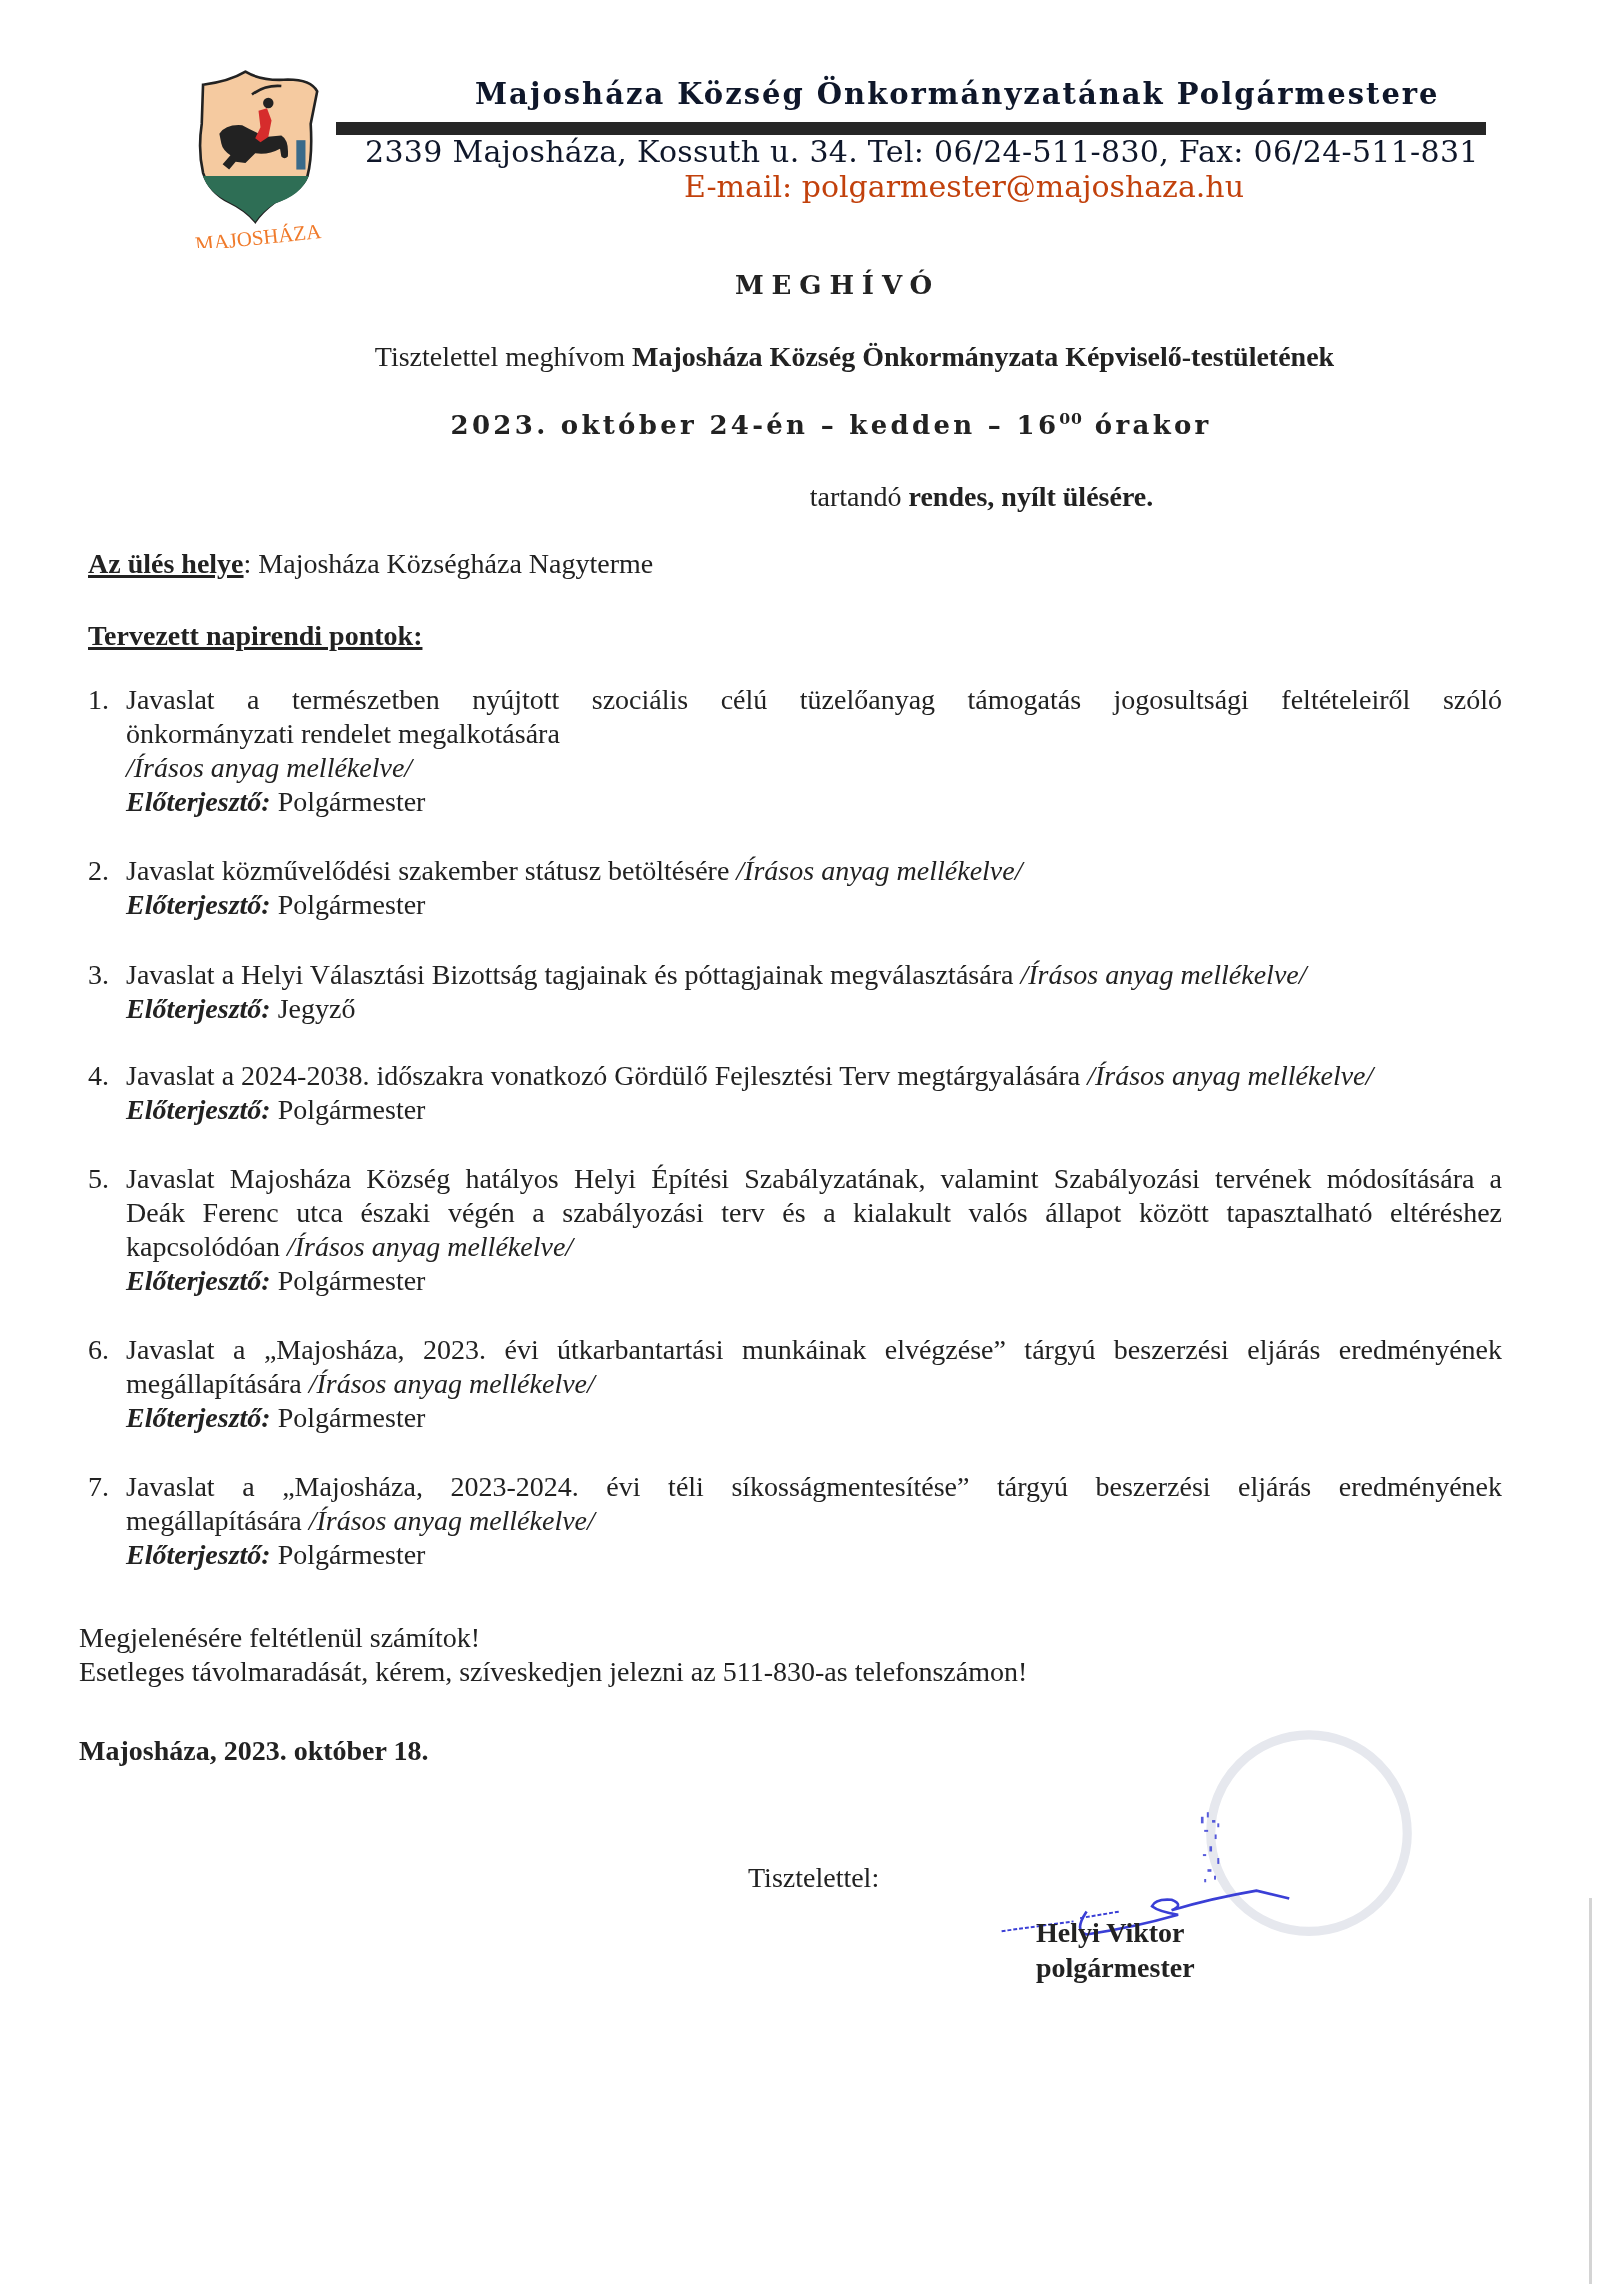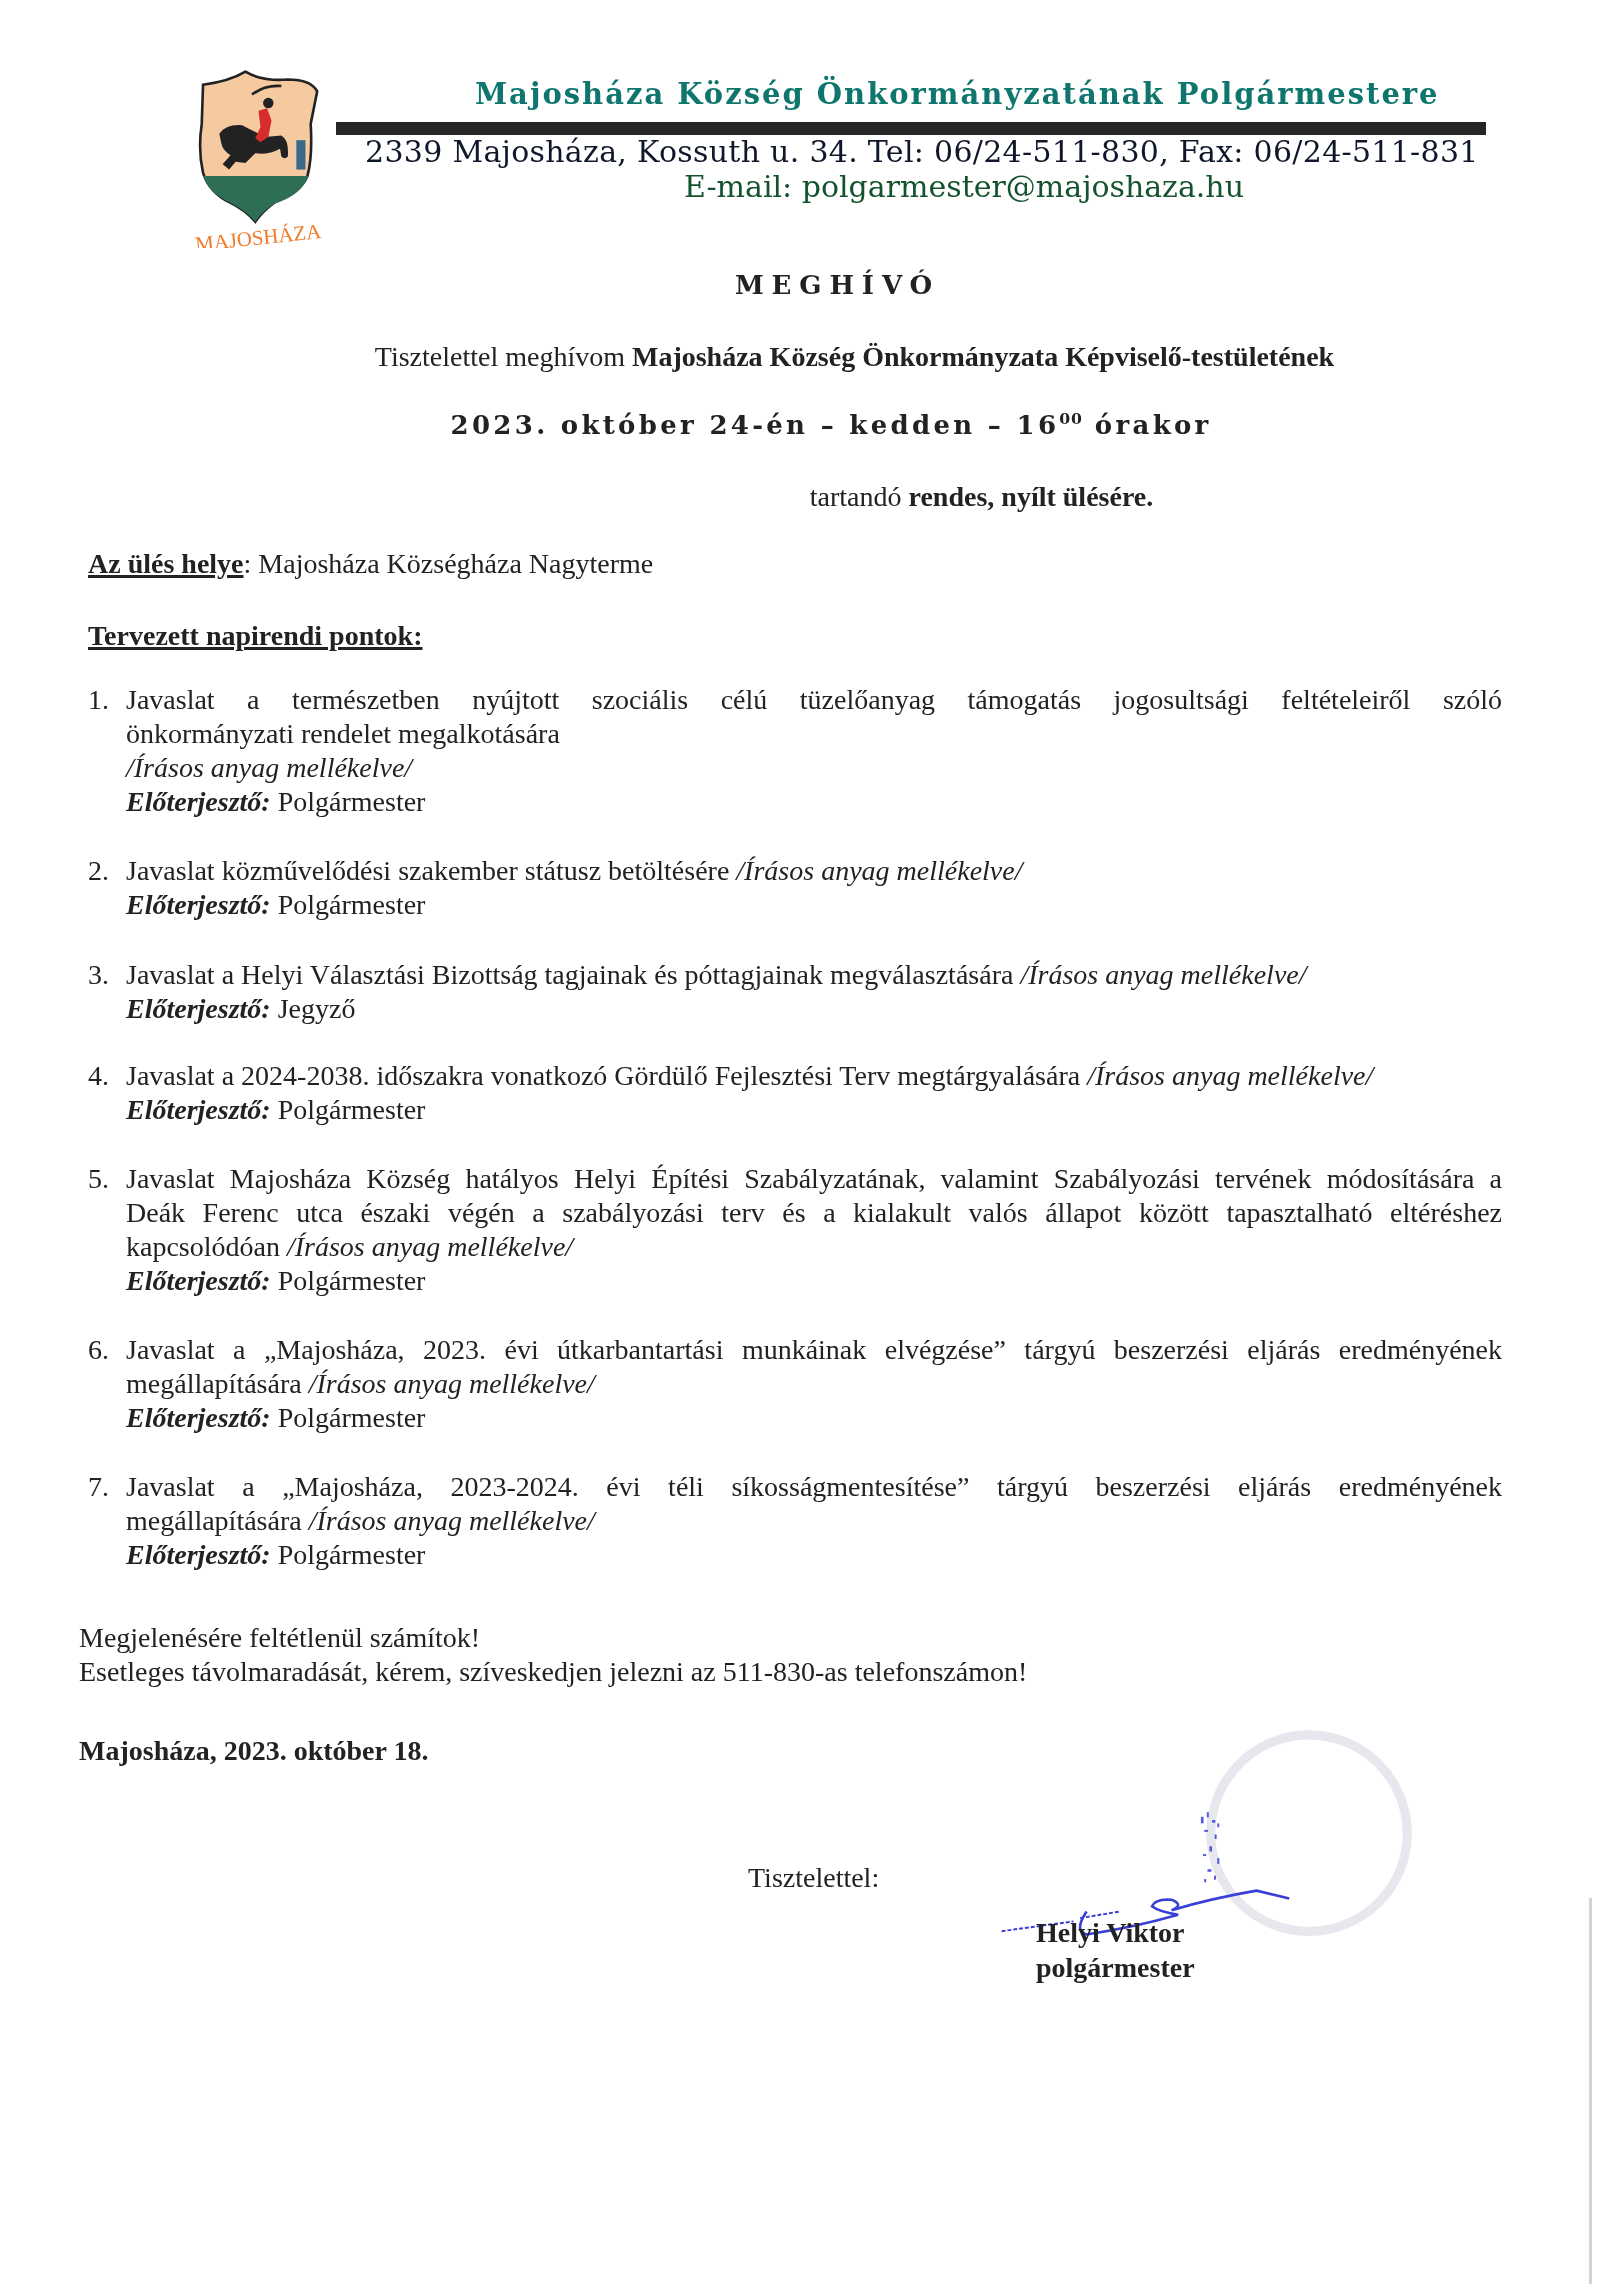--- a/index.html
+++ b/index.html
@@ -5,26 +5,26 @@
   html, body { margin: 0; padding: 0; background: #ffffff; }
   body { width: 1623px; height: 2295px; position: relative; overflow: hidden; color: #222222;
          font-family: "Liberation Serif", serif; }
   .abs { position: absolute; }
 
   
   #crest { left: 190px; top: 65px; width: 137px; height: 183px; }
 
   
   .hdr-title { left: 475px; top: 77px; font-family: "DejaVu Serif", serif; font-weight: bold;
-               font-size: 29px; letter-spacing: 2px; color: #0f766e; white-space: nowrap; }
+               font-size: 29px; letter-spacing: 2px; color: #0f172a; white-space: nowrap; }
   .hdr-rule { left: 336px; top: 122px; width: 1150px; height: 13px; background: #262626; }
   .hdr-addr { left: 357px; top: 134px; font-family: "DejaVu Serif", serif; font-size: 30px;
               color: #0f172a; white-space: nowrap; letter-spacing: 0.3px; margin-left: 8px; }
   .hdr-mail { left: 684px; top: 169px; font-family: "DejaVu Serif", serif; font-size: 30px;
-              color: #14532d; white-space: nowrap; }
+              color: #c2410c; white-space: nowrap; }
 
   .center { left: 0; width: 1623px; text-align: center; white-space: nowrap; padding-left: 43px; }
   .meghivo { top: 270px; font-family: "DejaVu Serif", serif; font-weight: bold; font-size: 26px;
              letter-spacing: 7.9px; padding-left: 26px; }
   .intro { top: 340px; font-size: 29px; }
   .intro b { font-weight: bold; }
   .date-line { top: 409px; font-family: "DejaVu Serif", serif; font-weight: bold; font-size: 26px;
                letter-spacing: 3.3px; padding-left: 19.6px; }
   .date-line sup { font-size: 15.7px; letter-spacing: 0.7px; }
   .tartando { top: 480px; font-size: 29px; padding-left: 170px; }

